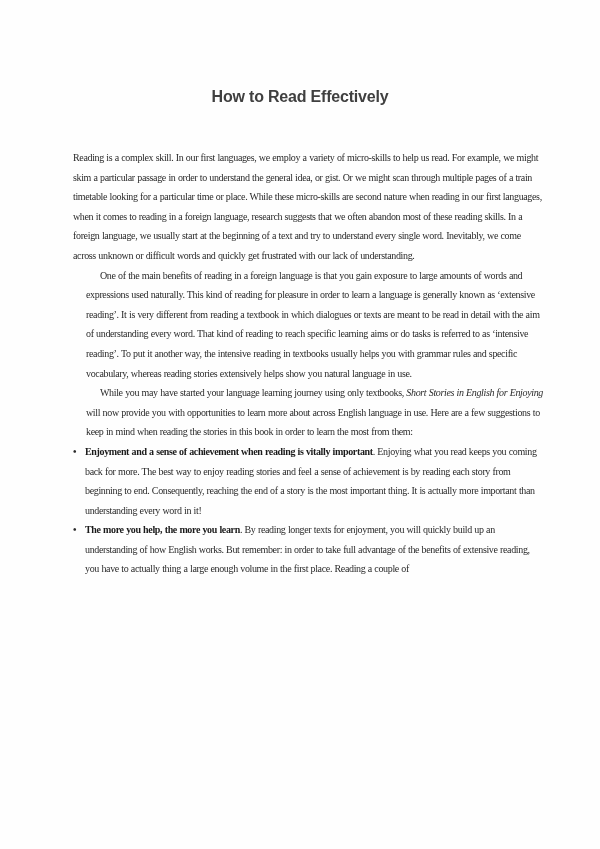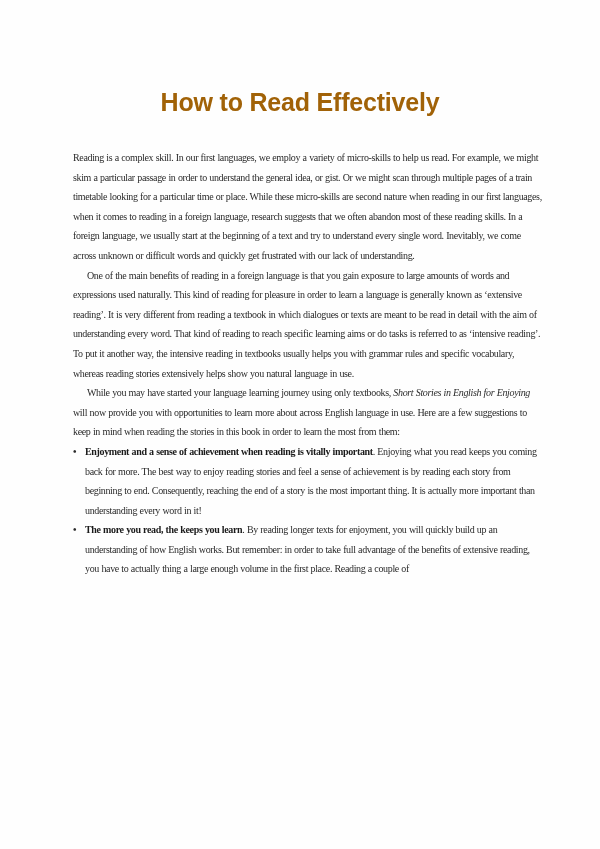--- a/index.html
+++ b/index.html
@@ -2,45 +2,45 @@
 <html><head>
 <meta charset="utf-8">
 <style>
   html, body { margin: 0; padding: 0; background: #ffffff; }
   body { width: 600px; height: 849px; overflow: hidden; position: relative; }
   .page { position: absolute; left: 0; top: 0; width: 600px; height: 849px; background: #fefefe; }
   h1 {
     position: absolute; left: 0; top: 88px; width: 600px; margin: 0;
     text-align: center;
     font-family: "Liberation Sans", sans-serif;
-    font-weight: bold; font-size: 25px; color: #a16207; letter-spacing: -0.2px;
+    font-weight: bold; font-size: 16px; color: #404040; letter-spacing: -0.2px;
   }
   .body-text {
     position: absolute; left: 73px; top: 148px; width: 470px;
     font-family: Liberation Serif, serif;
     font-size: 10px; line-height: 19.6px; color: #2a2a2a;
     letter-spacing: -0.35px; word-spacing: 0.3px;
   }
   p { margin: 0; text-align: left; }
-  p.indent { text-indent: 14px; }
+  p.indent { text-indent: 14px; margin-left: 13px; }
   ul { margin: 0; padding: 0; list-style: none; }
   li { position: relative; padding-left: 12px; }
   li .bullet { position: absolute; left: 0; top: 0; font-weight: bold; }
   b { font-weight: bold; color: #1a1a1a; }
   i { font-style: italic; }
 </style>
 </head>
 <body>
 
 <div class="page">
   <h1>How to Read Effectively</h1>
 
   <div class="body-text">
     <p>Reading is a complex skill. In our first languages, we employ a variety of micro-skills to help us read. For example, we might skim a particular passage in order to understand the general idea, or gist. Or we might scan through multiple pages of a train timetable looking for a particular time or place. While these micro-skills are second nature when reading in our first languages, when it comes to reading in a foreign language, research suggests that we often abandon most of these reading skills. In a foreign language, we usually start at the beginning of a text and try to understand every single word. Inevitably, we come across unknown or difficult words and quickly get frustrated with our lack of understanding.</p>
     <p class="indent">One of the main benefits of reading in a foreign language is that you gain exposure to large amounts of words and expressions used naturally. This kind of reading for pleasure in order to learn a language is generally known as ‘extensive reading’. It is very different from reading a textbook in which dialogues or texts are meant to be read in detail with the aim of understanding every word. That kind of reading to reach specific learning aims or do tasks is referred to as ‘intensive reading’. To put it another way, the intensive reading in textbooks usually helps you with grammar rules and specific vocabulary, whereas reading stories extensively helps show you natural language in use.</p>
     <p class="indent"><span>While you may have started your language learning journey using only textbooks, </span><i>Short Stories in English for Enjoying</i><span> will now provide you with opportunities to learn more about across English language in use. Here are a few suggestions to keep in mind when reading the stories in this book in order to learn the most from them:</span></p>
 
     <ul>
       <li><span class="bullet">•</span><b>Enjoyment and a sense of achievement when reading is vitally important</b><span>. Enjoying what you read keeps you coming back for more. The best way to enjoy reading stories and feel a sense of achievement is by reading each story from beginning to end. Consequently, reaching the end of a story is the most important thing. It is actually more important than understanding every word in it!</span></li>
-      <li><span class="bullet">•</span><b>The more you read, the keeps you learn</b><span>. By reading longer texts for enjoyment, you will quickly build up an understanding of how English works. But remember: in order to take full advantage of the benefits of extensive reading, you have to actually thing a large enough volume in the first place. Reading a couple of</span></li>
+      <li><span class="bullet">•</span><b>The more you help, the more you learn</b><span>. By reading longer texts for enjoyment, you will quickly build up an understanding of how English works. But remember: in order to take full advantage of the benefits of extensive reading, you have to actually thing a large enough volume in the first place. Reading a couple of</span></li>
     </ul>
   </div>
 </div>
 
 </body></html>

